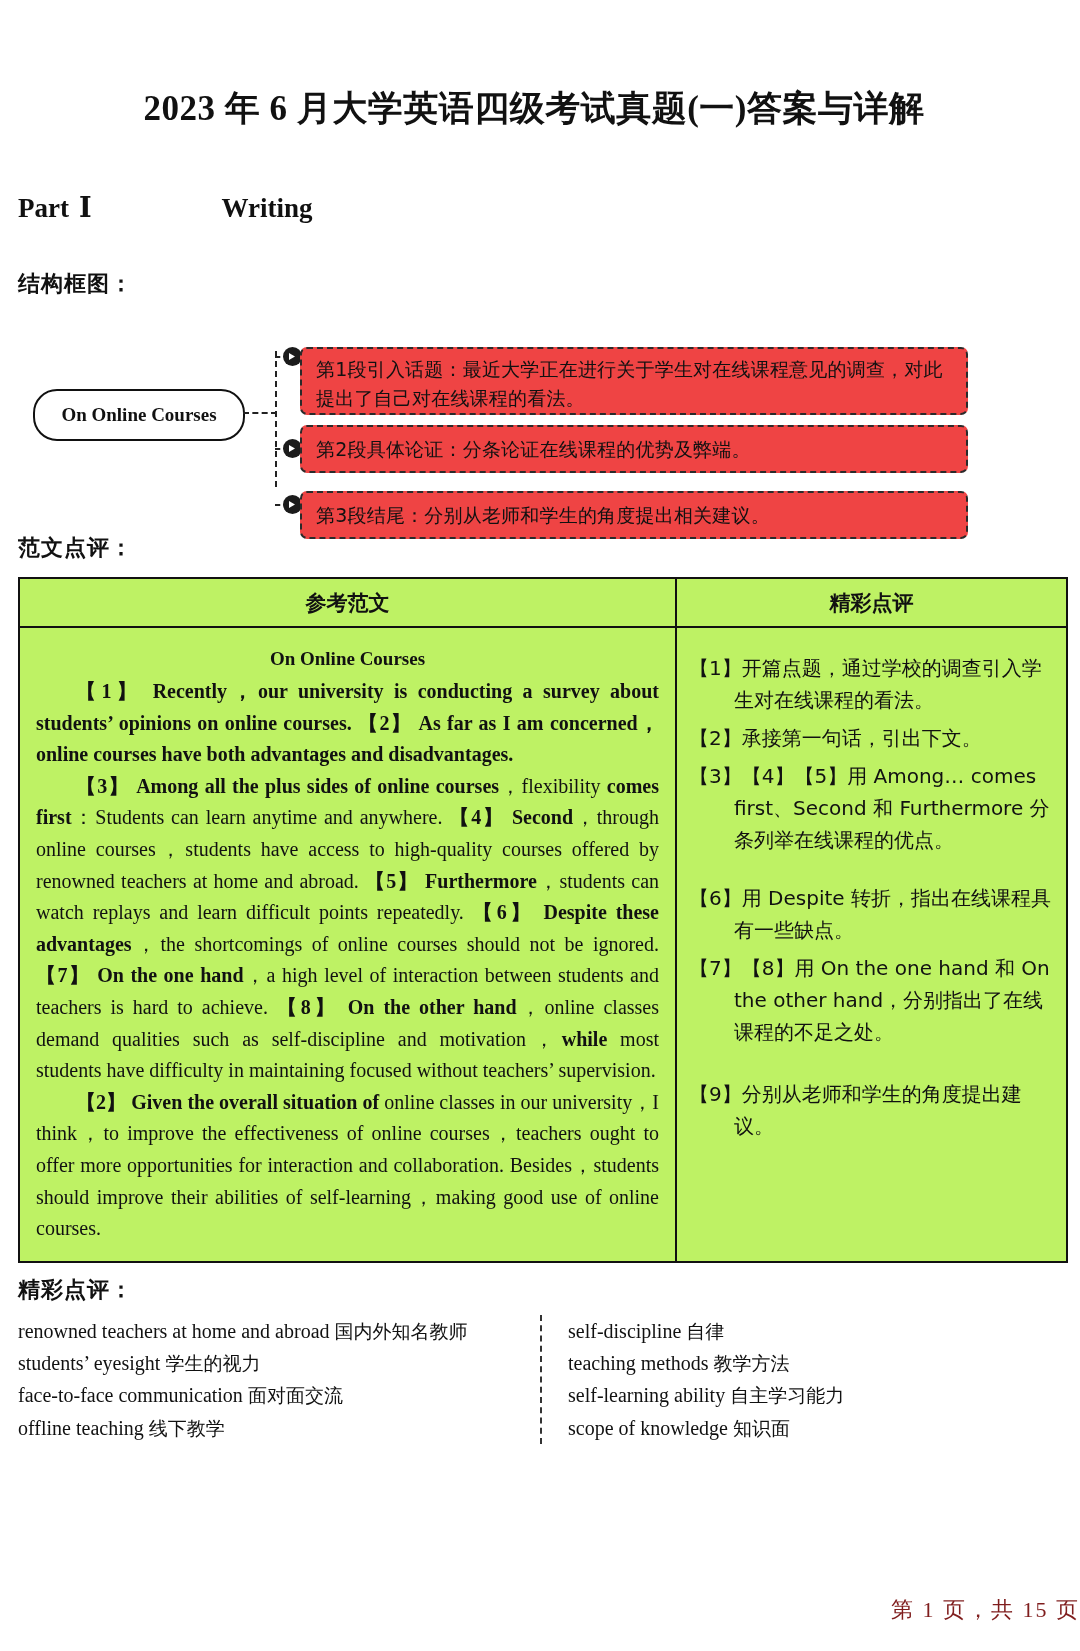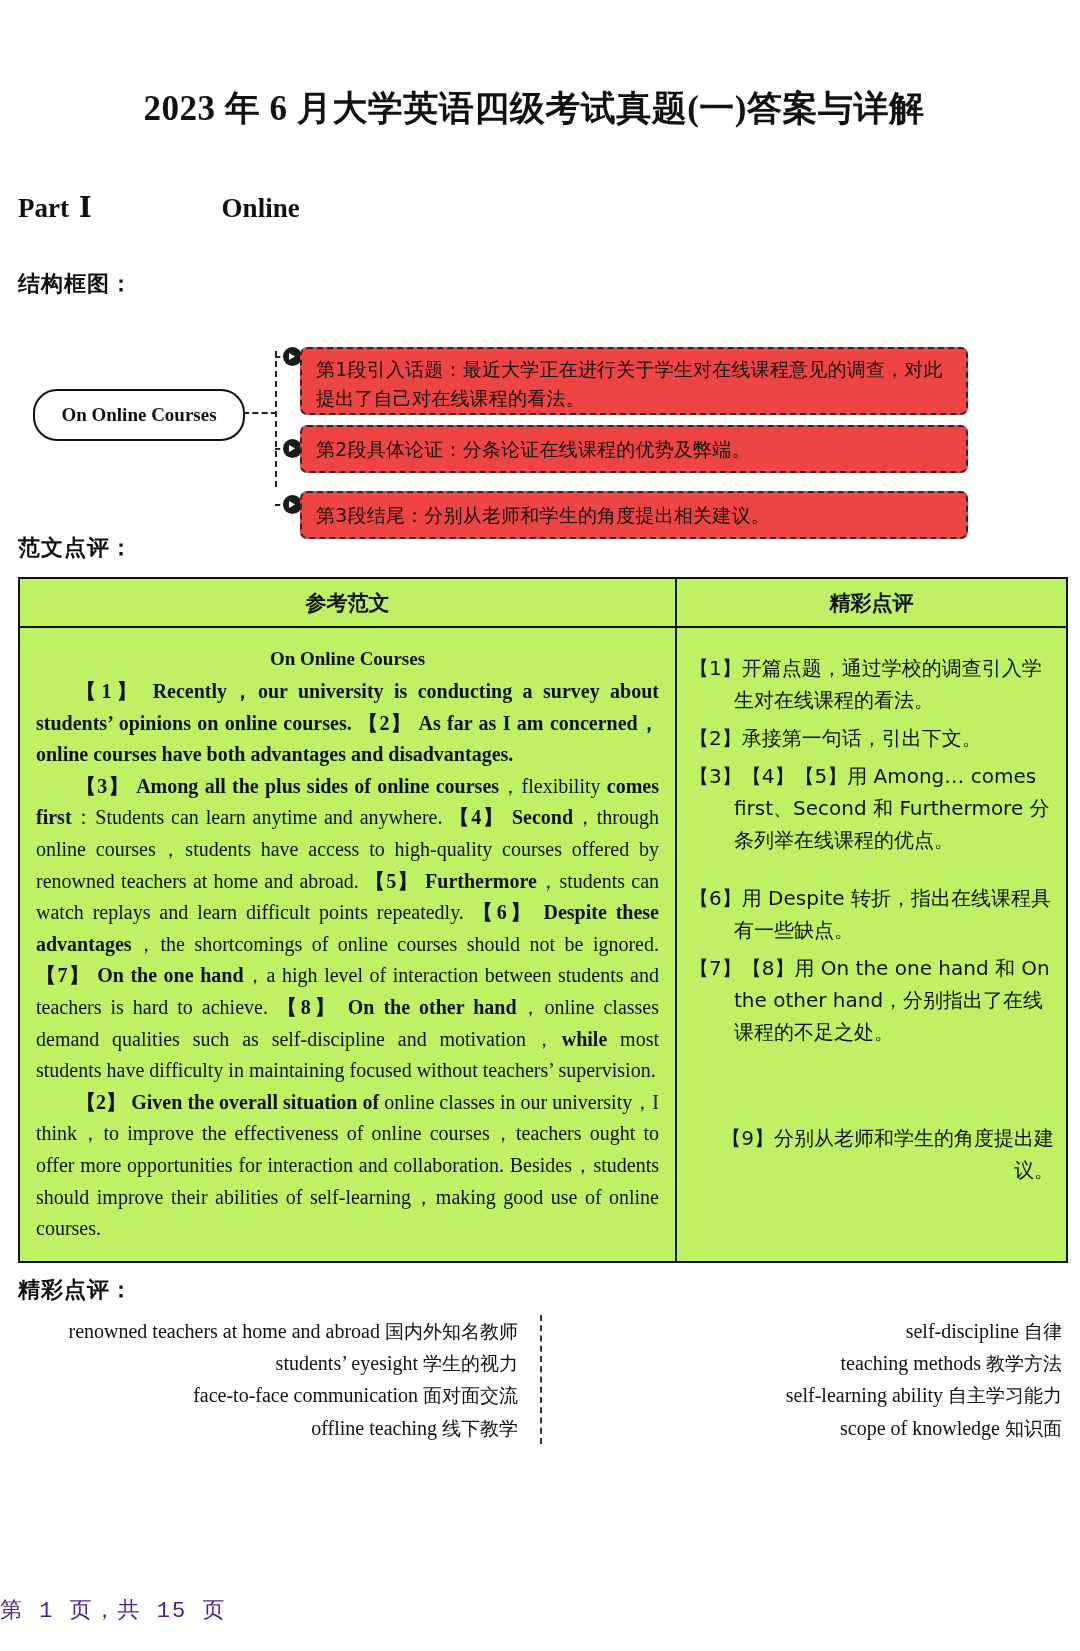--- a/index.html
+++ b/index.html
@@ -186,28 +186,27 @@
   
   .cmt {
     font-size: 20px;
     line-height: 1.6;
     margin: 0 0 6px 0;
     padding-left: 2.25em;
     text-indent: -2.25em;
     font-family: "DejaVu Sans", "Liberation Sans", sans-serif;
   }
   .cmt.gap-before { margin-top: 26px; }
-  .cmt.gap-big { margin-top: 74px; text-align: right; }
+  .cmt.gap-big { margin-top: 30px; }
 
   
   .vocab {
     margin: 10px 18px 0 18px;
     position: relative;
     display: flex;
-    text-align: right;
   }
   .vocab-col {
     width: 50%;
     box-sizing: border-box;
   }
   .vocab-col.left  { padding-right: 22px; }
   .vocab-col.right {
     padding-left: 26px;
     border-left: 2px dashed #333;
   }
@@ -220,38 +219,38 @@
     font-family: "DejaVu Sans", "Liberation Sans", sans-serif;
     font-size: 19px;
   }
 
   
   .footer {
     position: absolute;
     left: 0;
     right: 0;
     bottom: 26px;
-    text-align: left;
+    text-align: right;
     font-size: 22px;
     letter-spacing: 2px;
-    font-family: Liberation Mono, monospace;
-    color: #4c1d95;
+    font-family: Liberation Serif, serif;
+    color: #7f1d1d;
   }
 </style>
 </head>
 <body>
 
 <div class="page">
 
   <h1 class="doc-title">2023 年 6 月大学英语四级考试真题(一)答案与详解</h1>
 
   <div class="part-header">
     <span class="part-label">Part</span>
     <span class="part-num">Ⅰ</span>
-    <span class="part-title">Online</span>
+    <span class="part-title">Writing</span>
   </div>
 
   <div class="section-label lbl-struct">结构框图：</div>
 
   <div class="diagram">
     <div class="root-node">On Online Courses</div>
 
     <div class="stub"></div>
     <div class="connector"></div>
 

